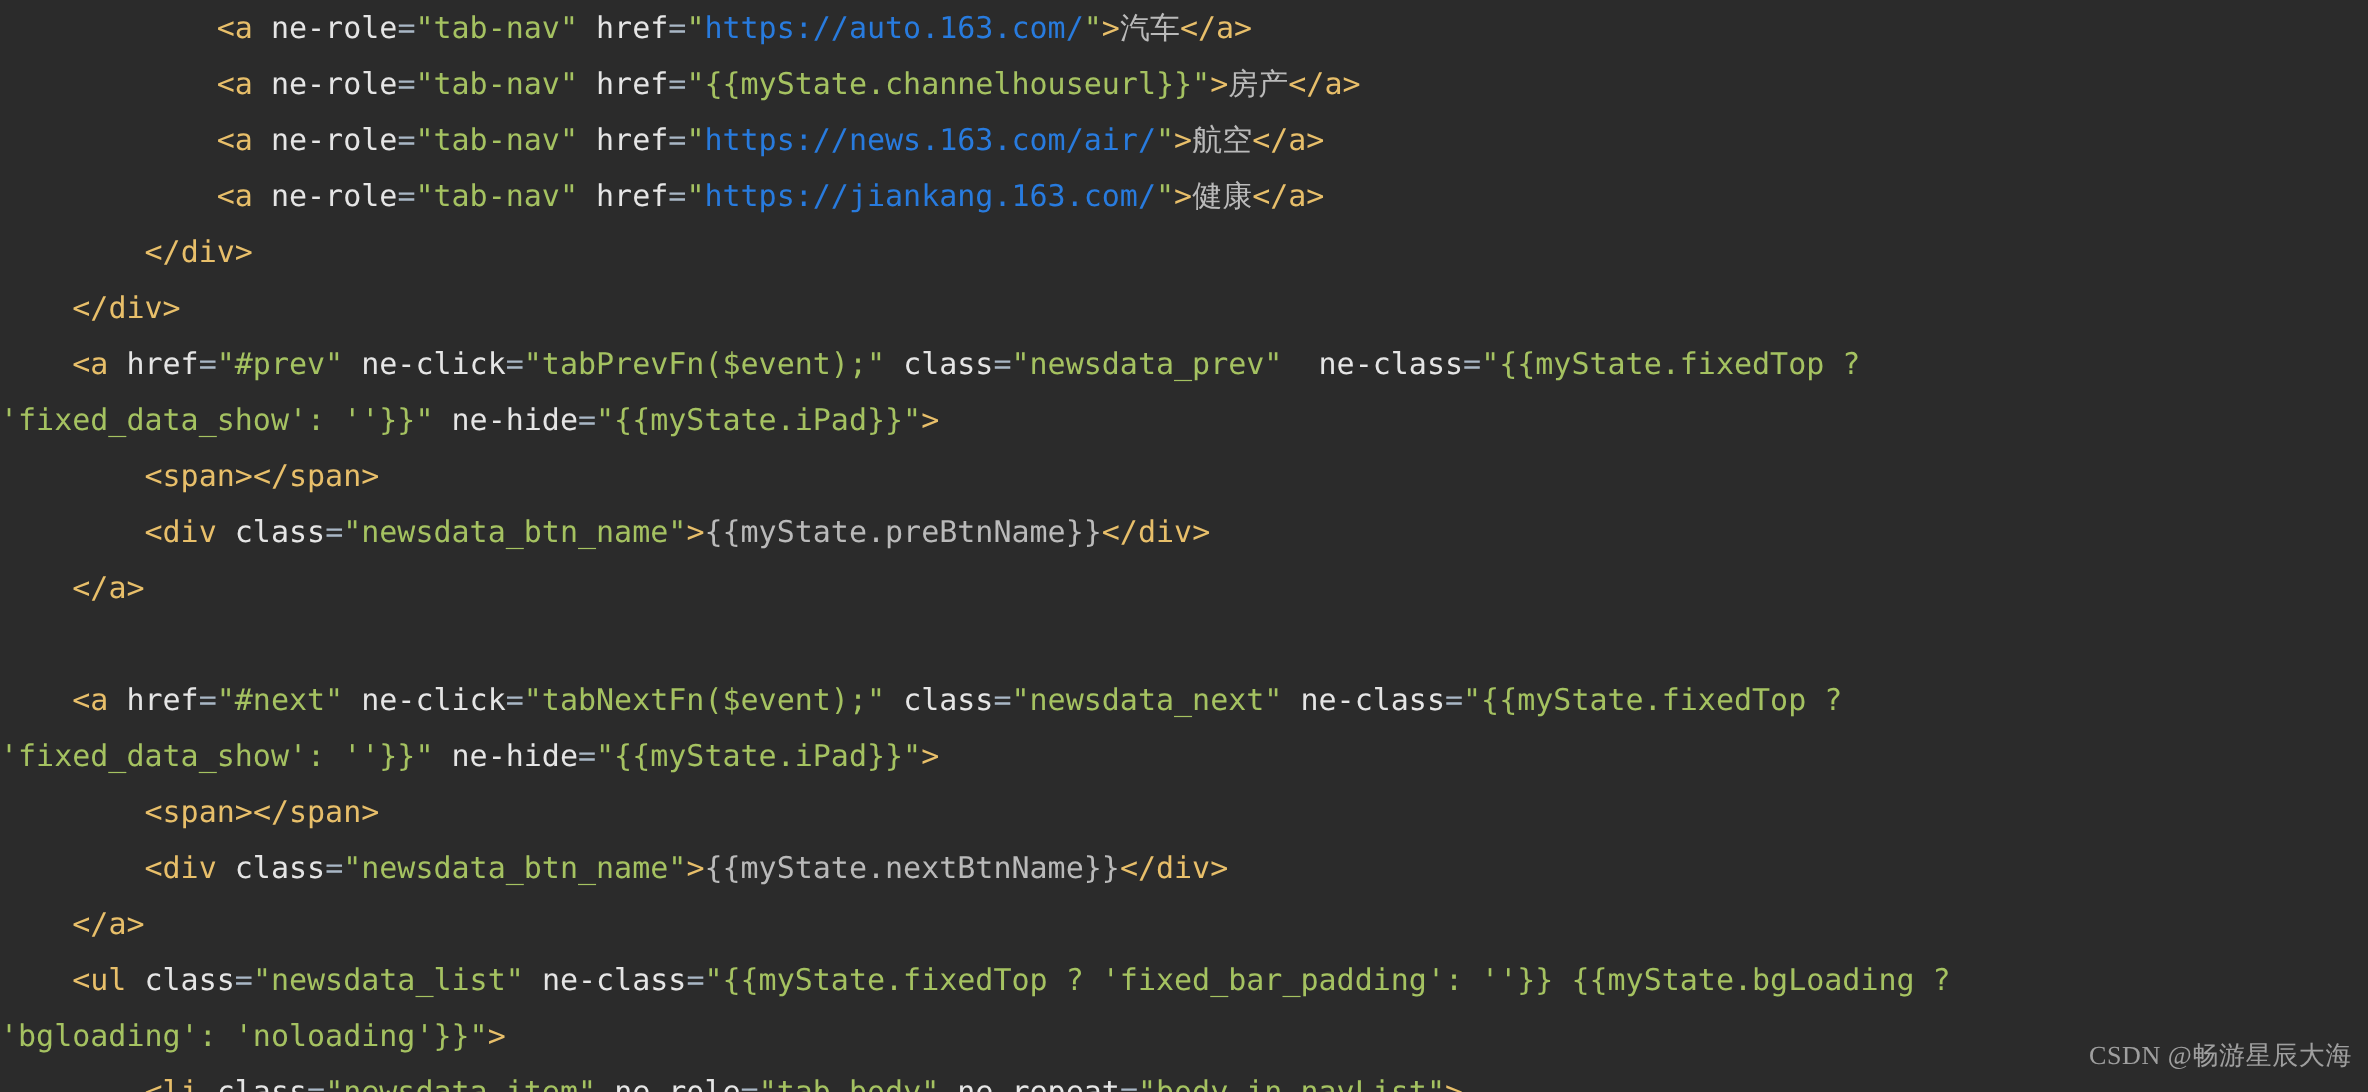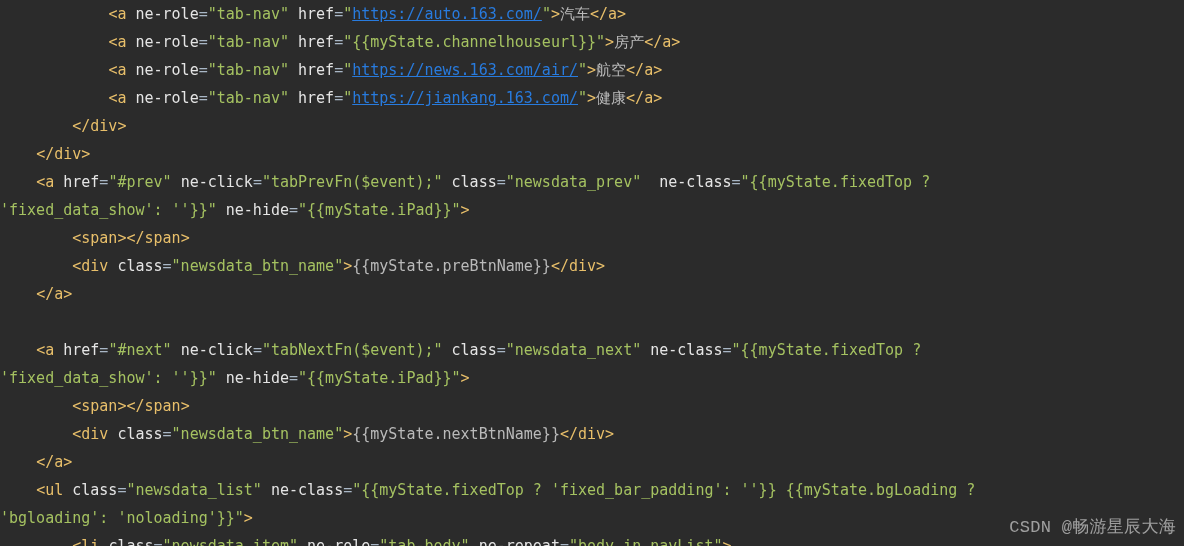--- a/index.html
+++ b/index.html
@@ -18,28 +18,28 @@
     font-family: inherit;
     white-space: pre;
     padding: 0;
     margin: 0;
   }
   .tag      { color: #e8bf6a; }      
   .bracket  { color: #e8bf6a; }      
   .attr     { color: #e5e5e5; }      
   .eq       { color: #a9b7c6; }
   .str      { color: #a5c261; }      
-  .link     { color: #287bde; text-decoration: underline; }
+  .link     { color: #287bde; }
   .text     { color: #bababa; }      
   .watermark {
     position: absolute;
     right: 8px;
     bottom: 4px;
-    font-family: Liberation Mono, monospace;
-    font-size: 17px;
+    font-family: Liberation Serif, serif;
+    font-size: 13px;
     color: rgba(255,255,255,0.55);
     letter-spacing: 0.3px;
   }
 </style>
 </head>
 <body>
 
 <pre id="code"><div><span>            </span><span class="bracket">&lt;</span><span class="tag">a</span><span class="text"> </span><span class="attr">ne-role</span><span class="eq">=</span><span class="str">"tab-nav"</span><span class="text"> </span><span class="attr">href</span><span class="eq">=</span><span class="str">"</span><span class="link">https://auto.163.com/</span><span class="str">"</span><span class="bracket">&gt;</span><span class="text">汽车</span><span class="bracket">&lt;/</span><span class="tag">a</span><span class="bracket">&gt;</span></div><div><span>            </span><span class="bracket">&lt;</span><span class="tag">a</span><span class="text"> </span><span class="attr">ne-role</span><span class="eq">=</span><span class="str">"tab-nav"</span><span class="text"> </span><span class="attr">href</span><span class="eq">=</span><span class="str">"{{myState.channelhouseurl}}"</span><span class="bracket">&gt;</span><span class="text">房产</span><span class="bracket">&lt;/</span><span class="tag">a</span><span class="bracket">&gt;</span></div><div><span>            </span><span class="bracket">&lt;</span><span class="tag">a</span><span class="text"> </span><span class="attr">ne-role</span><span class="eq">=</span><span class="str">"tab-nav"</span><span class="text"> </span><span class="attr">href</span><span class="eq">=</span><span class="str">"</span><span class="link">https://news.163.com/air/</span><span class="str">"</span><span class="bracket">&gt;</span><span class="text">航空</span><span class="bracket">&lt;/</span><span class="tag">a</span><span class="bracket">&gt;</span></div><div><span>            </span><span class="bracket">&lt;</span><span class="tag">a</span><span class="text"> </span><span class="attr">ne-role</span><span class="eq">=</span><span class="str">"tab-nav"</span><span class="text"> </span><span class="attr">href</span><span class="eq">=</span><span class="str">"</span><span class="link">https://jiankang.163.com/</span><span class="str">"</span><span class="bracket">&gt;</span><span class="text">健康</span><span class="bracket">&lt;/</span><span class="tag">a</span><span class="bracket">&gt;</span></div><div><span>        </span><span class="bracket">&lt;/</span><span class="tag">div</span><span class="bracket">&gt;</span></div><div><span>    </span><span class="bracket">&lt;/</span><span class="tag">div</span><span class="bracket">&gt;</span></div><div><span>    </span><span class="bracket">&lt;</span><span class="tag">a</span><span class="text"> </span><span class="attr">href</span><span class="eq">=</span><span class="str">"#prev"</span><span class="text"> </span><span class="attr">ne-click</span><span class="eq">=</span><span class="str">"tabPrevFn($event);"</span><span class="text"> </span><span class="attr">class</span><span class="eq">=</span><span class="str">"newsdata_prev"</span><span class="text">  </span><span class="attr">ne-class</span><span class="eq">=</span><span class="str">"{{myState.fixedTop ?</span></div><div><span></span><span class="str">'fixed_data_show': ''}}"</span><span class="text"> </span><span class="attr">ne-hide</span><span class="eq">=</span><span class="str">"{{myState.iPad}}"</span><span class="bracket">&gt;</span></div><div><span>        </span><span class="bracket">&lt;</span><span class="tag">span</span><span class="bracket">&gt;</span><span class="bracket">&lt;/</span><span class="tag">span</span><span class="bracket">&gt;</span></div><div><span>        </span><span class="bracket">&lt;</span><span class="tag">div</span><span class="text"> </span><span class="attr">class</span><span class="eq">=</span><span class="str">"newsdata_btn_name"</span><span class="bracket">&gt;</span><span class="text">{{myState.preBtnName}}</span><span class="bracket">&lt;/</span><span class="tag">div</span><span class="bracket">&gt;</span></div><div><span>    </span><span class="bracket">&lt;/</span><span class="tag">a</span><span class="bracket">&gt;</span></div><div>&nbsp;</div><div><span>    </span><span class="bracket">&lt;</span><span class="tag">a</span><span class="text"> </span><span class="attr">href</span><span class="eq">=</span><span class="str">"#next"</span><span class="text"> </span><span class="attr">ne-click</span><span class="eq">=</span><span class="str">"tabNextFn($event);"</span><span class="text"> </span><span class="attr">class</span><span class="eq">=</span><span class="str">"newsdata_next"</span><span class="text"> </span><span class="attr">ne-class</span><span class="eq">=</span><span class="str">"{{myState.fixedTop ?</span></div><div><span></span><span class="str">'fixed_data_show': ''}}"</span><span class="text"> </span><span class="attr">ne-hide</span><span class="eq">=</span><span class="str">"{{myState.iPad}}"</span><span class="bracket">&gt;</span></div><div><span>        </span><span class="bracket">&lt;</span><span class="tag">span</span><span class="bracket">&gt;</span><span class="bracket">&lt;/</span><span class="tag">span</span><span class="bracket">&gt;</span></div><div><span>        </span><span class="bracket">&lt;</span><span class="tag">div</span><span class="text"> </span><span class="attr">class</span><span class="eq">=</span><span class="str">"newsdata_btn_name"</span><span class="bracket">&gt;</span><span class="text">{{myState.nextBtnName}}</span><span class="bracket">&lt;/</span><span class="tag">div</span><span class="bracket">&gt;</span></div><div><span>    </span><span class="bracket">&lt;/</span><span class="tag">a</span><span class="bracket">&gt;</span></div><div><span>    </span><span class="bracket">&lt;</span><span class="tag">ul</span><span class="text"> </span><span class="attr">class</span><span class="eq">=</span><span class="str">"newsdata_list"</span><span class="text"> </span><span class="attr">ne-class</span><span class="eq">=</span><span class="str">"{{myState.fixedTop ? 'fixed_bar_padding': ''}} {{myState.bgLoading ?</span></div><div><span></span><span class="str">'bgloading': 'noloading'}}"</span><span class="bracket">&gt;</span></div><div><span>        </span><span class="bracket">&lt;</span><span class="tag">li</span><span class="text"> </span><span class="attr">class</span><span class="eq">=</span><span class="str">"newsdata_item"</span><span class="text"> </span><span class="attr">ne-role</span><span class="eq">=</span><span class="str">"tab-body"</span><span class="text"> </span><span class="attr">ne-repeat</span><span class="eq">=</span><span class="str">"body in navList"</span><span class="bracket">&gt;</span></div></pre>
 <div class="watermark">CSDN @畅游星辰大海</div>
 

